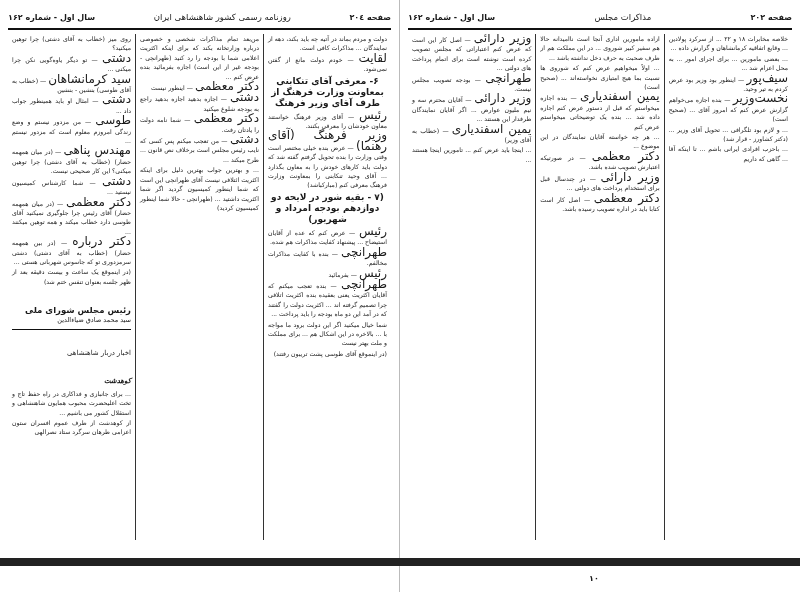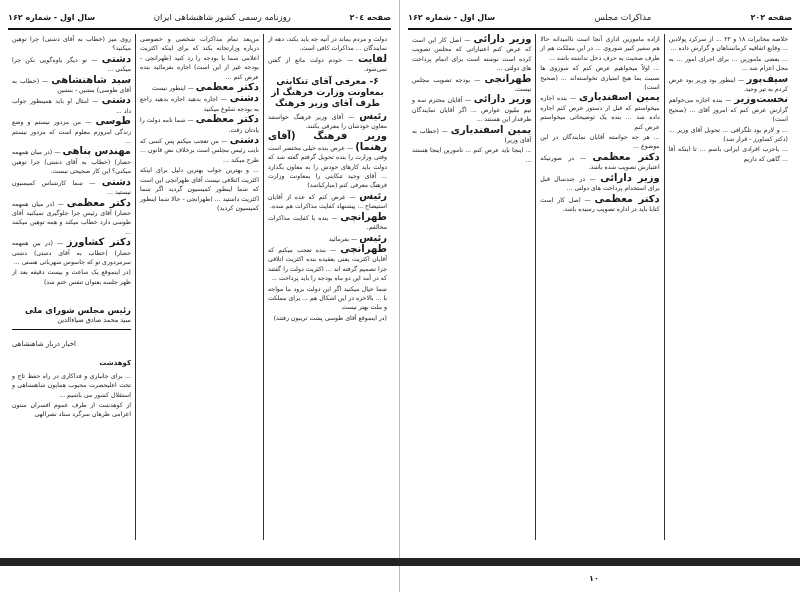--- a/index.html
+++ b/index.html
@@ -24,24 +24,24 @@
   .cols {
     display:flex; direction:rtl; height:506px; margin-top:4px;
   }
   .col {
     flex:1; padding:0 4px; box-sizing:border-box;
     font-size:6.2px; line-height:9.4px; text-align:justify;
     direction:rtl; overflow:hidden;
   }
   .col + .col { border-right:1px solid #333; }
   .col p { margin:0 0 1px 0; }
-  .speaker { font-weight:bold; font-size:10px; }
+  .speaker { font-weight:normal; font-size:12px; }
   .heading { text-align:center; font-weight:bold; font-size:9px; line-height:11px; margin:2px 0; }
-  .subhead { text-align:left; font-size:7px; margin:10px 0; }
-  .section { font-weight:bold; font-size:7px; margin:2px 0; }
+  .subhead { text-align:right; font-size:7px; margin:19px 0; }
+  .section { font-weight:bold; font-size:7px; margin:2px 0;font-style:italic; }
   .sign { font-weight:bold; font-size:8.5px; margin-top:20px; }
   .signname { font-size:6.5px; }
   .rule { border-top:1.5px solid #111; margin:4px 0; }
   .bottombar {
     position:absolute; left:0; right:0; top:558px; height:8px;
     background:#222;
   }
   .pagenum { position:absolute; top:574px; left:0; right:12px; text-align:center; font-size:8px; font-weight:bold; }
 </style>
 </head>
@@ -55,45 +55,46 @@
       <span class="title">روزنامه رسمی کشور شاهنشاهی ایران</span>
       <span>سال اول - شماره ۱۶۲</span>
     </div>
     <div class="cols" id="left-cols">
         <div class="col">
           <p>دولت و مردم بماند در آتیه چه باید بکند، دهه از نمایندگان ... مذاکرات کافی است.</p>
           <p><span class="speaker">لقایت</span> — <span>خودم دولت مانع از گفتن نمی‌شود.</span></p>
           <div class="heading">۶- معرفی آقای تنکابنی بمعاونت وزارت فرهنگ از طرف آقای وزیر فرهنگ</div>
           <p><span class="speaker">رئیس</span> — <span>آقای وزیر فرهنگ خواستند معاون خودشان را معرفی بکنند.</span></p>
           <p><span class="speaker">وزیر فرهنگ (آقای رهنما)</span> — <span>عرض بنده خیلی مختصر است وقتی وزارت را بنده تحویل گرفتم گفته شد که دولت باید کارهای خودش را به معاون بگذارد ... آقای وحید تنکابنی را بمعاونت وزارت فرهنگ معرفی کنم (مبارکباشد)</span></p>
+          <div class="heading">(۷ - بقیه شور در لایحه دو دوازدهم بودجه امرداد و شهریور)</div>
           <p><span class="speaker">رئیس</span> — <span>عرض کنم که عده از آقایان استیضاح ... پیشنهاد کفایت مذاکرات هم شده.</span></p>
           <p><span class="speaker">طهرانچی</span> — <span>بنده با کفایت مذاکرات مخالفم.</span></p>
           <p><span class="speaker">رئیس</span> — <span>بفرمائید</span></p>
           <p><span class="speaker">طهرانچی</span> — <span>بنده تعجب میکنم که آقایان اکثریت یعنی بعقیده بنده اکثریت اتلافی چرا تصمیم گرفته اند ... اکثریت دولت را گفتند که در آمد این دو ماه بودجه را باید پرداخت ...</span></p>
           <p>شما خیال میکنید اگر این دولت برود ما مواجه با ... بالاخره در این اشکال هم ... برای مملکت و ملت بهتر نیست</p>
           <p>(در اینموقع آقای طوسی پشت تریبون رفتند)</p>
         </div>
         <div class="col">
           <p>من‌بعد تمام مذاکرات شخصی و خصوصی درباره وزارتخانه بکند که برای اینکه اکثریت اعلامی شما با بودجه را رد کنید (طهرانچی - بودجه غیر از این است) اجازه بفرمائید بنده عرض کنم ...</p>
           <p><span class="speaker">دکتر معظمی</span> — <span>اینطور نیست</span></p>
           <p><span class="speaker">دشتی</span> — <span>اجازه بدهید اجازه بدهید راجع به بودجه شلوغ میکنید</span></p>
           <p><span class="speaker">دکتر معظمی</span> — <span>شما نامه دولت را یادتان رفت.</span></p>
           <p><span class="speaker">دشتی</span> — <span>من تعجب میکنم پس کسی که نایب رئیس مجلس است برخلاف نص قانون ... طرح میکند ...</span></p>
           <p>... و بهترین جواب بهترین دلیل برای اینکه اکثریت ائتلافی نیست آقای طهرانچی این است که شما اینطور کمیسیون گردید اگر شما اکثریت داشتید ... (طهرانچی - حالا شما اینطور کمیسیون کردید)</p>
         </div>
         <div class="col">
           <p>روی میز (خطاب به آقای دشتی) چرا توهین میکنید؟</p>
           <p><span class="speaker">دشتی</span> — <span>تو دیگر یاوه‌گویی نکن چرا میکنی ...</span></p>
-          <p><span class="speaker">سید شاهنشاهی</span> — <span>(خطاب به آقای طوسی) بنشین - بنشین</span></p>
+          <p><span class="speaker">سید کرمانشاهان</span> — <span>(خطاب به آقای طوسی) بنشین - بنشین</span></p>
           <p><span class="speaker">دشتی</span> — <span>امثال او باید همینطور جواب داد ...</span></p>
           <p><span class="speaker">طوسی</span> — <span>من مزدور نیستم و وضع زندگی امروزم معلوم است که مزدور نیستم ...</span></p>
           <p><span class="speaker">مهندس پناهی</span> — <span>(در میان همهمه حضار) (خطاب به آقای دشتی) چرا توهین میکنی؟ این کار صحیحی نیست.</span></p>
           <p><span class="speaker">دشتی</span> — <span>شما کارشناس کمیسیون نیستید ...</span></p>
           <p><span class="speaker">دکتر معظمی</span> — <span>(در میان همهمه حضار) آقای رئیس چرا جلوگیری نمیکنید آقای طوسی دارد خطاب میکند و همه توهین میکنند ...</span></p>
-          <p><span class="speaker">دکتر کشاورز</span> — <span>(در بین همهمه حضار) (خطاب به آقای دشتی) دشتی سرمزدوری تو که جاسوس شهربانی هستی ...</span></p>
+          <p><span class="speaker">دکتر درباره</span> — <span>(در بین همهمه حضار) (خطاب به آقای دشتی) دشتی سرمزدوری تو که جاسوس شهربانی هستی ...</span></p>
           <p>(در اینموقع یک ساعت و بیست دقیقه بعد از ظهر جلسه بعنوان تنفس ختم شد)</p>
           <div class="sign">رئیس مجلس شورای ملی</div>
           <div class="signname">سید محمد صادق ضیاءالدین</div>
           <div class="rule"></div>
           <div class="subhead">اخبار دربار شاهنشاهی</div>
           <div class="section">کوهدشت</div>
           <p>... برای جانبازی و فداکاری در راه حفظ تاج و تخت اعلیحضرت محبوب همایون شاهنشاهی و استقلال کشور می باشیم ...</p>
           <p>از کوهدشت از طرف عموم افسران ستون اعزامی طرهان سرگرد ستاد نصرالهی</p>
         </div>
       </div>

